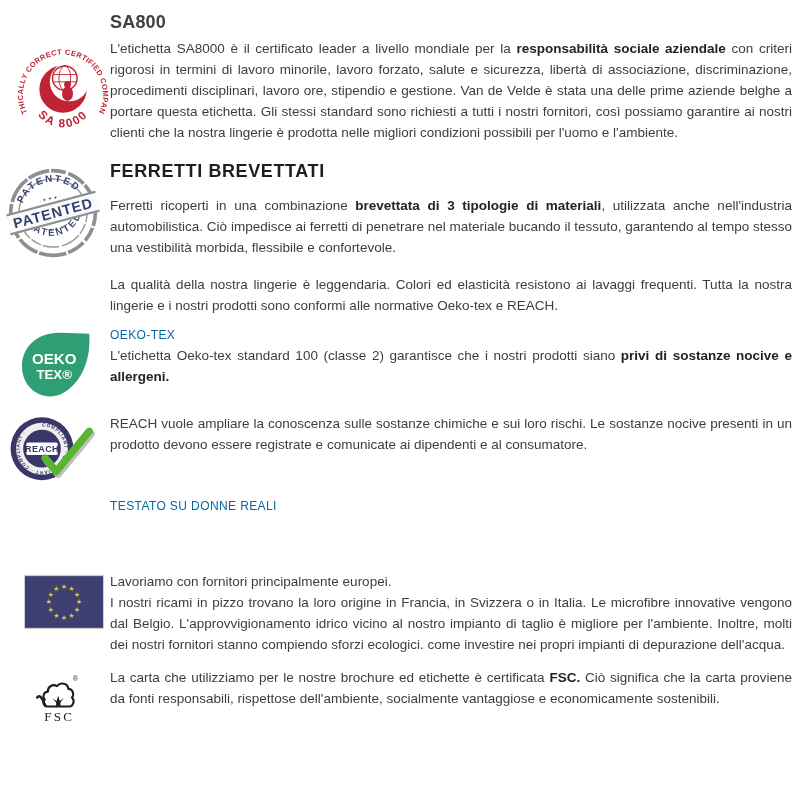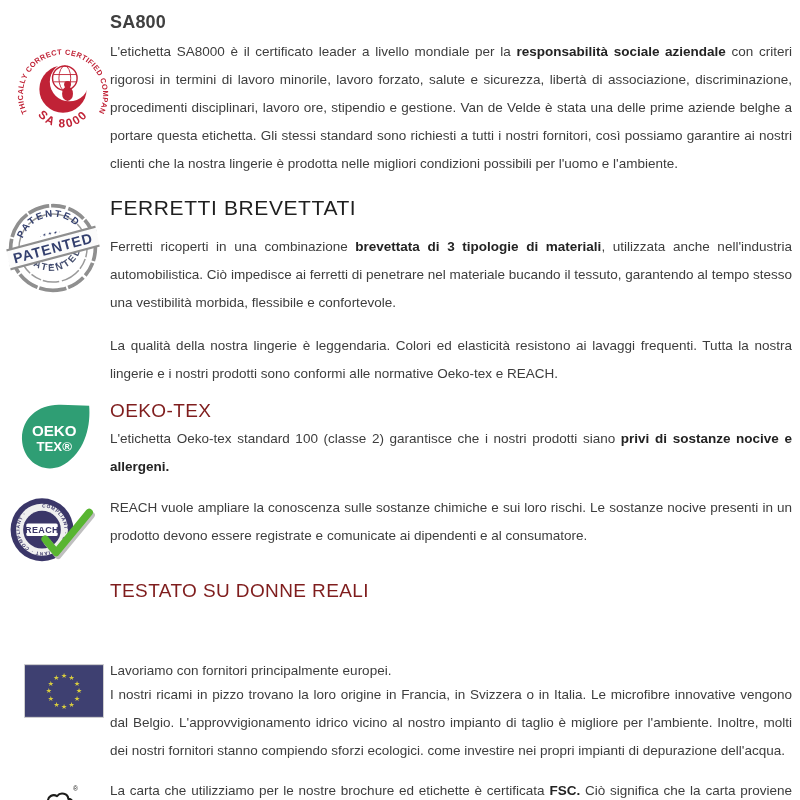--- a/index.html
+++ b/index.html
@@ -6,25 +6,25 @@
   body{
     width:800px;height:800px;overflow:hidden;background:#ffffff;
     font-family:"Liberation Sans","DejaVu Sans",sans-serif;
     color:#3d3d3d;
     -webkit-font-smoothing:antialiased;
   }
   main{padding:12px 6px 0 0;}
   section{display:flex;align-items:flex-start;}
   .gutter{width:110px;flex:0 0 110px;position:relative;}
   .content{flex:1;min-width:0;padding-right:2px;}
-  p{margin:0;font-size:13.5px;line-height:28px;text-align:justify;color:#3d3d3d;}
+  p{margin:0;font-size:13.5px;line-height:21px;text-align:justify;color:#3d3d3d;}
   p b{color:#232323;font-weight:700;}
   .h1{margin:0 0 5px 0;font-size:18px;font-weight:700;color:#404040;letter-spacing:.2px;}
-  .h2{margin:0 0 13px 0;font-size:21px;font-weight:400;color:#1f1f1f;letter-spacing:.6px;}
-  .label{margin:0 0 3px 0;font-size:19px;font-weight:400;color:#7f1d1d;letter-spacing:.4px;}
+  .h2{margin:0 0 13px 0;font-size:18px;font-weight:700;color:#1f1f1f;letter-spacing:.6px;}
+  .label{margin:0 0 3px 0;font-size:12px;font-weight:400;color:#0369a1;letter-spacing:.4px;}
   .label.spaced{margin-bottom:16px;}
   .intro-line{font-size:13.5px;line-height:21px;color:#3d3d3d;}
   .mt-ferretti{margin-top:18px;}
   .mt-lingerie{margin-top:15px;}
   .mt-oeko{margin-top:12px;}
   .mt-reach{margin-top:13px;}
   .mt-testato{margin-top:11px;}
   .mt-europa{margin-top:42px;}
   .mt-fsc{margin-top:12px;}
   

